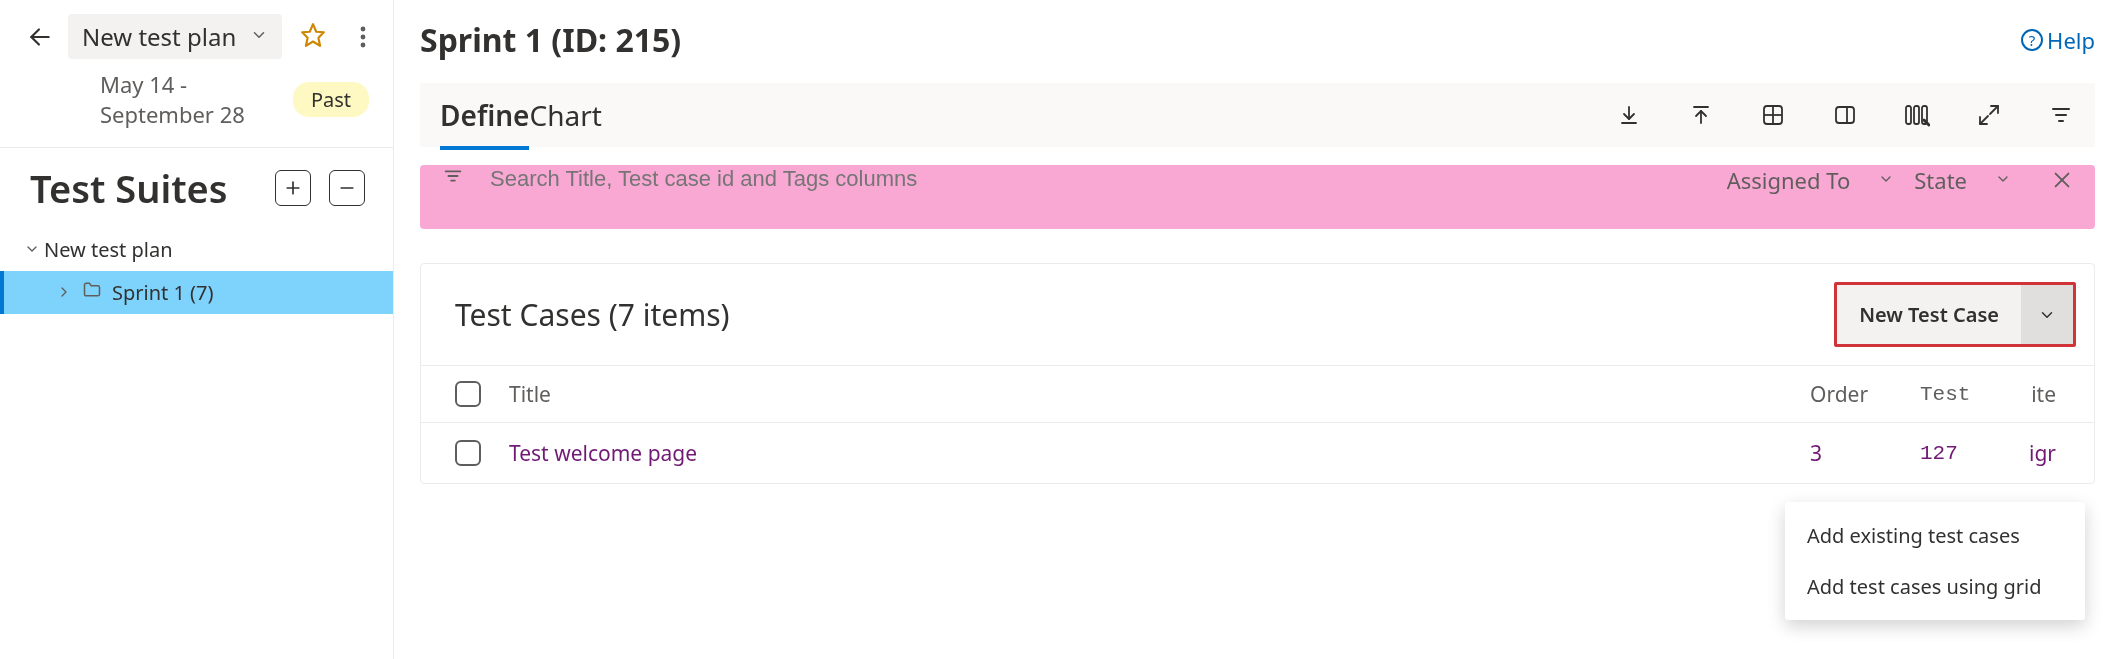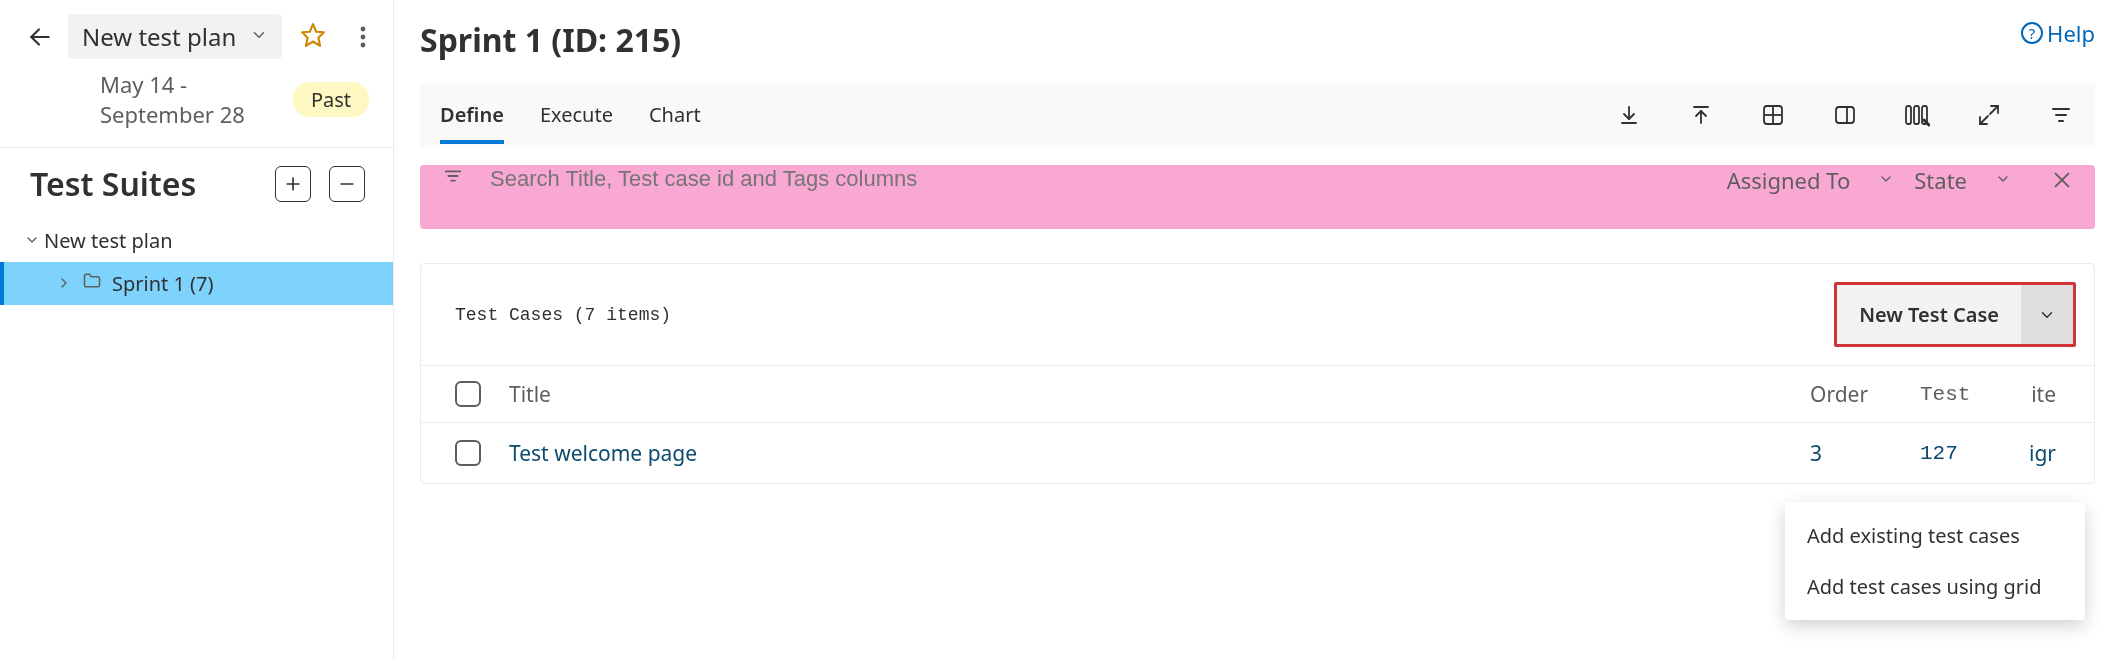--- a/index.html
+++ b/index.html
@@ -67,21 +67,21 @@
     font-size:20px;
     color:#323130;
   }
 
   .suites-header {
     display:flex; align-items:center;
     padding:14px 28px 4px 30px;
   }
   .suites-header h2 {
     margin:0;
-    font-size:32px;
+    font-size:38px;
     font-weight:600;
     flex:1;
   }
   .icon-btn {
     width:36px; height:36px;
     display:flex; align-items:center; justify-content:center;
     border:1px solid #323130;
     border-radius:6px;
     margin-left:18px;
     font-size:20px;
@@ -107,21 +107,21 @@
   }
 
   
   .main {
     flex:1;
     padding:18px 26px 0 26px;
     display:flex; flex-direction:column;
     position:relative;
   }
   .top-row {
-    display:flex; align-items:flex-start;
+    display:flex; align-items:center;
   }
   .title {
     font-size:32px;
     font-weight:700;
     margin:0;
   }
   .help {
     margin-left:auto;
     color:#0067b8;
     font-size:22px;
@@ -137,21 +137,21 @@
   }
 
   .tab-toolbar {
     display:flex; align-items:center;
     background:#faf9f8;
     margin-top:22px;
     padding:0 20px;
     height:64px;
     border-bottom:1px solid #faf9f8;
   }
-  .tabs { display:flex; gap:36px; font-size:20px; }
+  .tabs { display:flex; font-size:28px; }
   .tab { padding:16px 0 12px; color:#323130; }
   .tab.active { font-weight:600; border-bottom:4px solid #0078d4; }
   .tool-icons { margin-left:auto; display:flex; gap:44px; font-size:22px; color:#323130; align-items:center;}
   .tool-icons span { display:inline-flex; align-items:center; justify-content:center; width:28px; }
 
   .search-bar {
     margin-top:18px;
     background:#f9a8d4;
     height:64px;
     display:flex; align-items:flex-start;
@@ -176,21 +176,21 @@
   .grid-card {
     margin-top:34px;
     border:1px solid #edebe9;
     border-radius:4px;
     background:#fff;
   }
   .grid-header {
     display:flex; align-items:center;
     padding:18px 18px 18px 34px;
   }
-  .grid-header h3 { margin:0; font-size:18px; font-weight:400;font-family:Liberation Mono, monospace; }
+  .grid-header h3 { margin:0; font-size:30px; font-weight:400; }
   .new-split {
     margin-left:auto;
     display:flex;
     border:3px solid #d13438;
     border-radius:2px;
   }
   .new-split .main-btn {
     background:#f3f2f1;
     padding:16px 22px;
     font-size:20px;
@@ -221,21 +221,21 @@
   }
   .col-title { flex:1; }
   .col-order { width:110px; }
   .col-test { width:90px;font-family:Liberation Mono, monospace; }
   .col-last { width:50px; text-align:right; padding-right:4px;}
 
   .row {
     display:flex; align-items:center;
     padding:16px 34px;
     font-size:21px;
-    color:#0c4a6e;
+    color:#701a75;
   }
 
   
   .menu {
     position:absolute;
     top:502px;
     right:36px;
     width:300px;
     background:#fff;
     box-shadow:0 6px 18px rgba(0,0,0,0.18);
@@ -331,21 +331,20 @@
     <h1 class="title">Sprint 1 (ID: 215)</h1>
     <a class="help">
       <span class="qmark">?</span>
       <span>Help</span>
     </a>
   </div>
 
   <div class="tab-toolbar">
     <div class="tabs">
       <div class="tab active">Define</div>
-      <div class="tab">Execute</div>
       <div class="tab">Chart</div>
     </div>
     <div class="tool-icons">
       <span>
         <svg width="24" height="24" viewBox="0 0 24 24" fill="none" stroke="#323130" stroke-width="1.8" stroke-linecap="round" stroke-linejoin="round">
             <line x1="12" y1="4" x2="12" y2="16"></line>
             <polyline points="7 11 12 16 17 11"></polyline>
             <line x1="5" y1="20" x2="19" y2="20"></line>
           </svg>
       </span>

